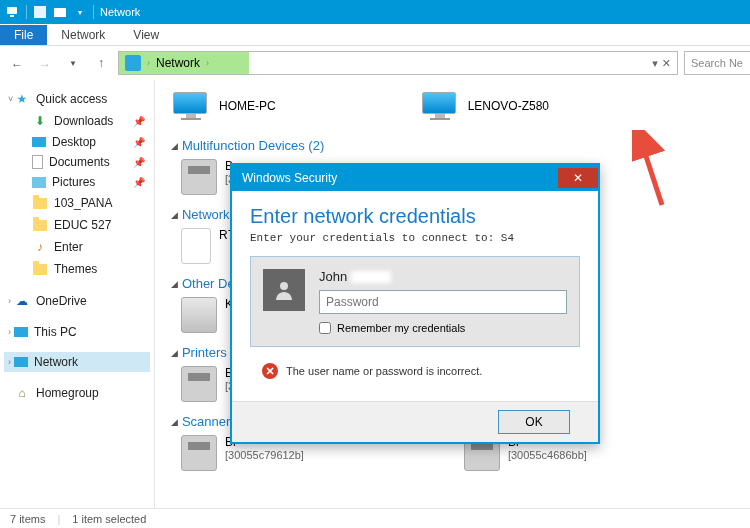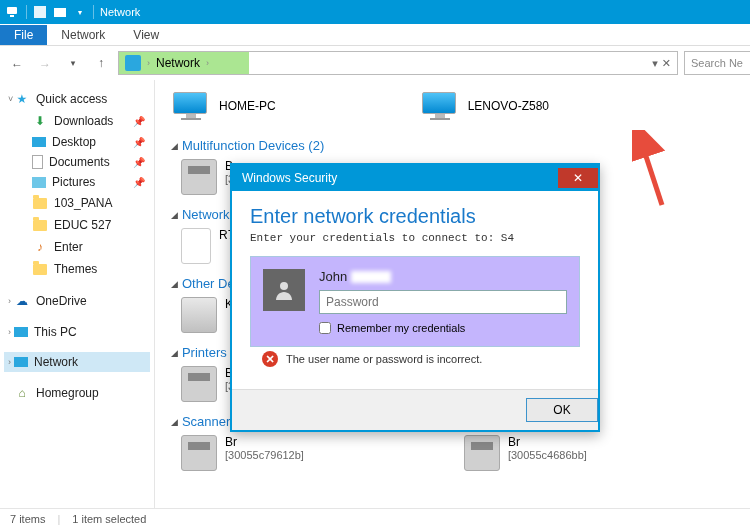--- a/index.html
+++ b/index.html
@@ -57,32 +57,32 @@
 
 .statusbar { position: absolute; bottom: 0; left: 0; right: 0; height: 20px; border-top: 1px solid #e5e5e5; padding: 2px 10px; font-size: 11px; color: #555; display: flex; align-items: center; gap: 12px; }
 
 
 .dialog { position: absolute; left: 230px; top: 163px; width: 370px; background: #fff; border: 2px solid #0097d8; box-shadow: 0 4px 12px rgba(0,0,0,.3); z-index: 100; }
 .dialog-title { background: #0097d8; color: #fff; padding: 6px 10px; font-size: 12px; display: flex; align-items: center; }
 .dialog-close { margin-left: auto; width: 40px; height: 20px; background: #c0392b; color: #fff; display: flex; align-items: center; justify-content: center; margin-top: -6px; margin-bottom: -6px; margin-right: -10px; padding: 4px 0; }
 .dialog-body { padding: 14px 18px 12px; }
 .dialog-h { color: #1979ca; font-size: 20px; margin-bottom: 4px; }
 .dialog-sub { font-size: 11px; color: #333; margin-bottom: 12px; font-family: Liberation Mono, monospace; }
-.cred-block { border: 1px solid #a9c8e0; background: #c4b5fd; padding: 12px; display: flex; gap: 14px; }
+.cred-block { border: 1px solid #a9c8e0; background: #e5e5e5; padding: 12px; display: flex; gap: 14px; margin-bottom: 12px; }
 .avatar { width: 42px; height: 42px; background: #666; display: flex; align-items: center; justify-content: center; color: #ddd; }
 .cred-fields { flex: 1; }
 .uname { font-size: 13px; color: #222; margin-bottom: 6px; display:flex; align-items:center; gap:4px;}
 .uname .blur { display:inline-block; width:40px; height:12px; background:#fff; filter:blur(2px); }
 .pass { width: 100%; border: 1px solid #8aa; padding: 4px 6px; font-size: 12px; background: #fff; margin-bottom: 8px; }
 .checkbox-row { display: flex; align-items: center; gap: 6px; font-size: 11px; }
 .checkbox-row input { width: 12px; height: 12px; }
 .another { display: flex; align-items: center; gap: 14px; padding: 8px 12px; margin-bottom: 12px; }
 .err { display: flex; align-items: center; gap: 8px; font-size: 11px; color: #333; padding: 4px 12px 10px; }
 .err-ico { width: 16px; height: 16px; background: #d83b27; border-radius: 50%; color: #fff; display: flex; align-items: center; justify-content: center; font-size: 11px; font-weight: bold; }
-.dialog-buttons { background: #f0f0f0; padding: 8px 0; display: flex; justify-content: flex-end; gap: 12px; border-top: 1px solid #ddd; }
+.dialog-buttons { background: #f0f0f0; padding: 8px 28px; display: flex; justify-content: flex-end; gap: 12px; border-top: 1px solid #ddd; }
 .dlg-btn { min-width: 72px; padding: 4px 14px; border: 1px solid #aaa; background: #e9e9e9; font-size: 12px; }
 .dlg-btn.primary { border: 1px solid #3c93cc; }
 
 .arrow-annot { position: absolute; right: 78px; top: 130px; width: 40px; height: 80px; z-index: 50; pointer-events: none; }
 </style>
 </head>
 <body>
 
 <div class="titlebar">
   <span class="tb-icon">

